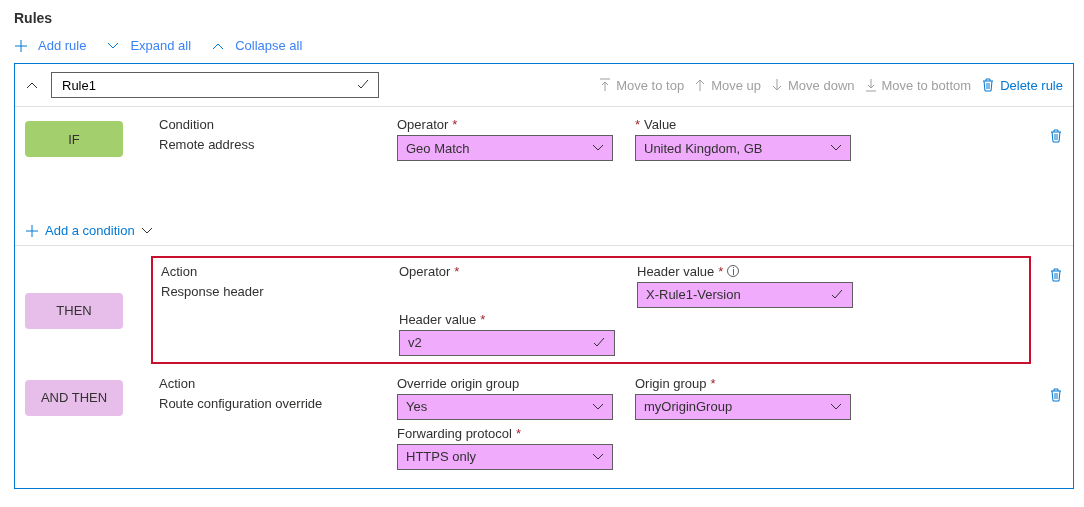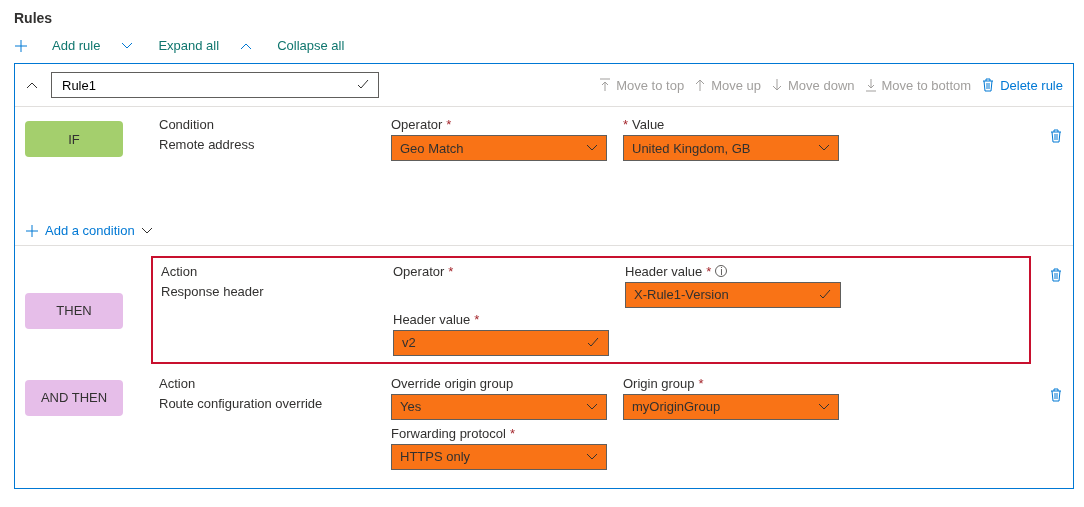--- a/index.html
+++ b/index.html
@@ -19,22 +19,22 @@
   }
   .toolbar {
     display: flex;
     gap: 20px;
     align-items: center;
     padding: 6px 0 10px 0;
   }
   .toolbar-btn {
     display: inline-flex;
     align-items: center;
-    gap: 24px;
-    color: #0f766e;
+    gap: 10px;
+    color: #3b82f6;
     cursor: pointer;
     font-size: 13px;
   }
   .toolbar-btn .glyph { color: #0078d4; }
   .rule-container {
     border: 1px solid #0078d4;
   }
   .rule-header {
     display: flex;
     align-items: center;
@@ -90,35 +90,35 @@
     height: 36px;
     border-radius: 4px;
     font-size: 13px;
     font-weight: 600;
     color: #323130;
   }
   .badge.if { background: #a4cf6d; color:#323130; font-weight:400;}
   .badge.then { background: #e6bee9; font-weight:400;margin-top:33px;}
   .badge.andthen { background: #e6bee9; font-weight:400;}
   .fields { flex: 1; display: flex; flex-direction: column; gap: 2px; }
-  .field-row { display: flex; gap: 16px; }
+  .field-row { display: flex; gap: 22px; }
   .field-group { display: flex; flex-direction: column; gap: 3px; width: 216px; }
   .field-group.static-desc { width: 216px; }
   .field-label { font-size: 13px; color: #323130; display: flex; align-items: center; gap: 4px; }
   .req { color: #a4262c; }
   .info-icon { font-size: 11px; color: #605e5c; border:1px solid #605e5c; border-radius:50%; width:12px; height:12px; display:inline-flex; align-items:center; justify-content:center; line-height:1;}
   .select-box, .text-box {
     border: 1px solid #605e5c;
     height: 26px;
     display: flex;
     align-items: center;
     justify-content: space-between;
     padding: 0 8px;
     font-size: 13px;
-    background: #f97316;
+    background: #f0abfc;
   }
   .select-box .chev { font-size: 11px; color: #323130; }
   .text-box .chk { font-size: 13px; color: #323130; }
   .static-text { font-size: 13px; padding-top: 2px; }
   .delete-col {
     width: 40px;
     flex-shrink: 0;
     display: flex;
     align-items: flex-start;
     justify-content: flex-end;

